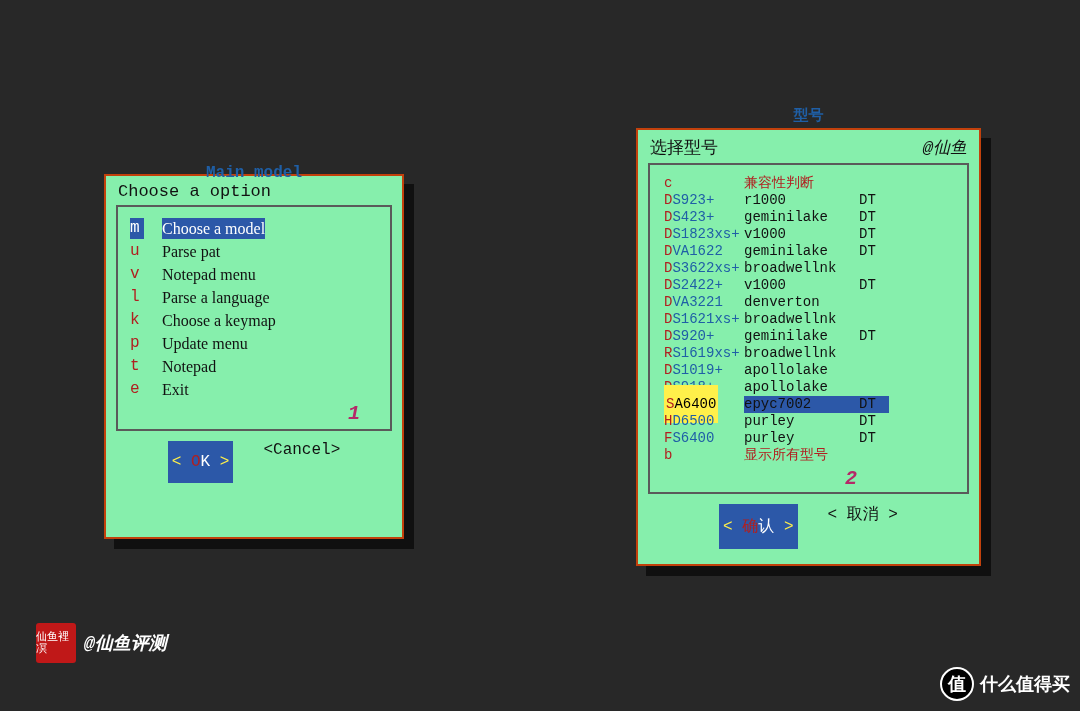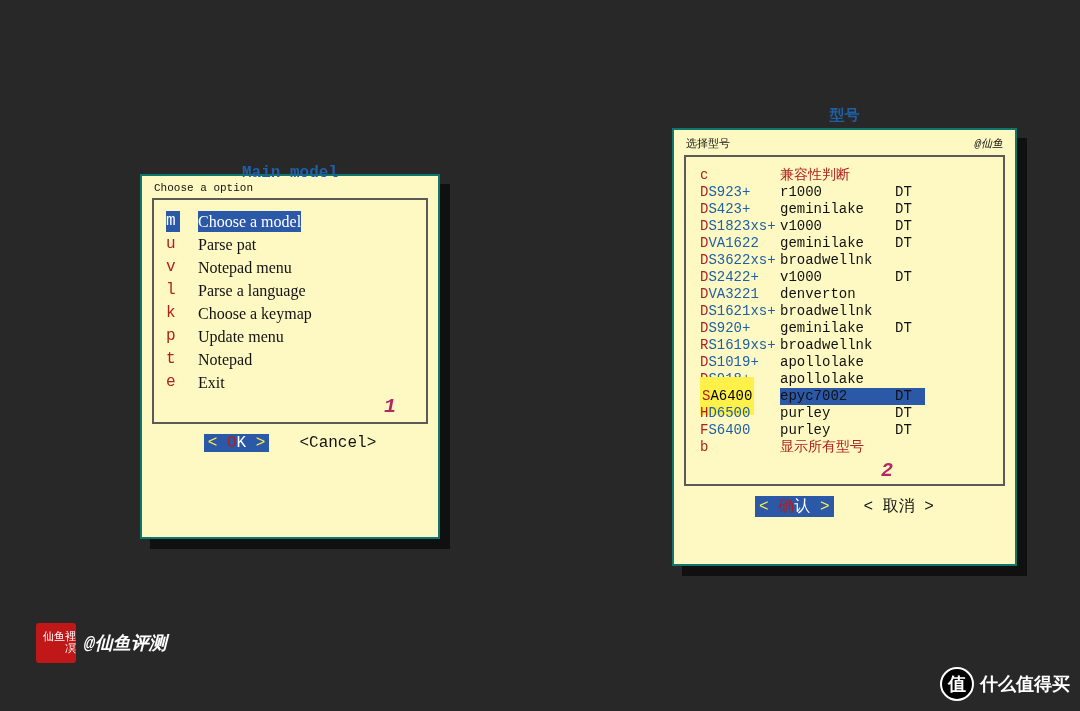--- a/index.html
+++ b/index.html
@@ -6,37 +6,36 @@
   body {
     width: 1080px; height: 711px;
     background: #282828;
     font-family: "Courier New", "Consolas", monospace;
     font-size: 16px;
     position: relative;
     overflow: hidden;
   }
   .dialog {
     position: absolute;
-    background: #fef9c3;
-    border: 2px solid #0f766e;
+    background: #86efac;
+    border: 2px solid #c2410c;
     box-shadow: 10px 10px 0 rgba(0,0,0,0.6);
-    margin-left: 36px;
   }
   .d1 { left: 104px; top: 174px; width: 300px; height: 365px; }
   .d2 { left: 636px; top: 128px; width: 345px; height: 438px; }
   .title-top {
     position: absolute; top: -12px; width: 100%; text-align: center;
     color: #1f5fa6; font-weight: bold;
   }
   .title-outer {
     position: absolute; top: -24px; width: 100%; text-align: center;
     color: #1f5fa6; font-weight: bold; font-size: 15px;
   }
   .subtitle {
-    padding: 6px 12px 4px 12px; color: #111; font-size: 11px;
+    padding: 6px 12px 4px 12px; color: #111; font-size: 17px;
     display:flex; justify-content: space-between;
   }
   .author { color: #111; font-style: italic; }
   .inner {
     margin: 0 10px; position: relative;
     border: 2px solid #5a5a5a; padding: 10px 8px 28px 8px;
   }
   .row { display:flex; gap: 18px; padding: 1px 4px; line-height: 21px; }
   .row2 { display:flex; padding: 0 6px; line-height: 17px; font-size: 14px; }
   .hot { color: #b02020; width: 14px; }
@@ -52,33 +51,33 @@
   .red-txt { color: #b02020; }
   .num-tag {
     position: absolute; color: #b52868; font-style: italic;
     font-weight: bold; font-size: 20px;
   }
   .btnbar {
     display:flex; justify-content: center; gap: 30px;
     padding: 10px 0 12px 0; font-size: 16px;
   }
   .btn-ok {
-    background: #2c58a8; color: #fff; padding: 0 4px;
+    background: #2c58a8; color: #fff; padding: 12px 4px;
   }
   .btn-ok .ang { color: #fff04a; }
   .btn-ok .ul { color: #b02020; }
   .btn-cancel { color: #111; }
   .watermark {
     position: absolute; left: 36px; bottom: 48px;
     display:flex; align-items:center; gap:8px;
   }
   .seal {
     width: 40px; height: 40px; background: #c01818; color:#fff;
     font-size:11px; display:flex; align-items:center; justify-content:center;
-    line-height:12px; text-align:right; border-radius:3px;
+    line-height:12px; text-align:left; border-radius:3px;
   }
   .wm-text { color: #ffffff; font-weight: bold; font-style: italic; font-size: 18px; }
   .corner {
     position:absolute; right:10px; bottom:10px;
     display:flex; align-items:center; gap:6px; color:#fff;
     font-family: sans-serif; font-size:18px; font-weight:bold;
   }
   .corner .circ {
     width:34px; height:34px; background:#000; border-radius:50%;
     border:2px solid #fff; display:flex; align-items:center; justify-content:center;

